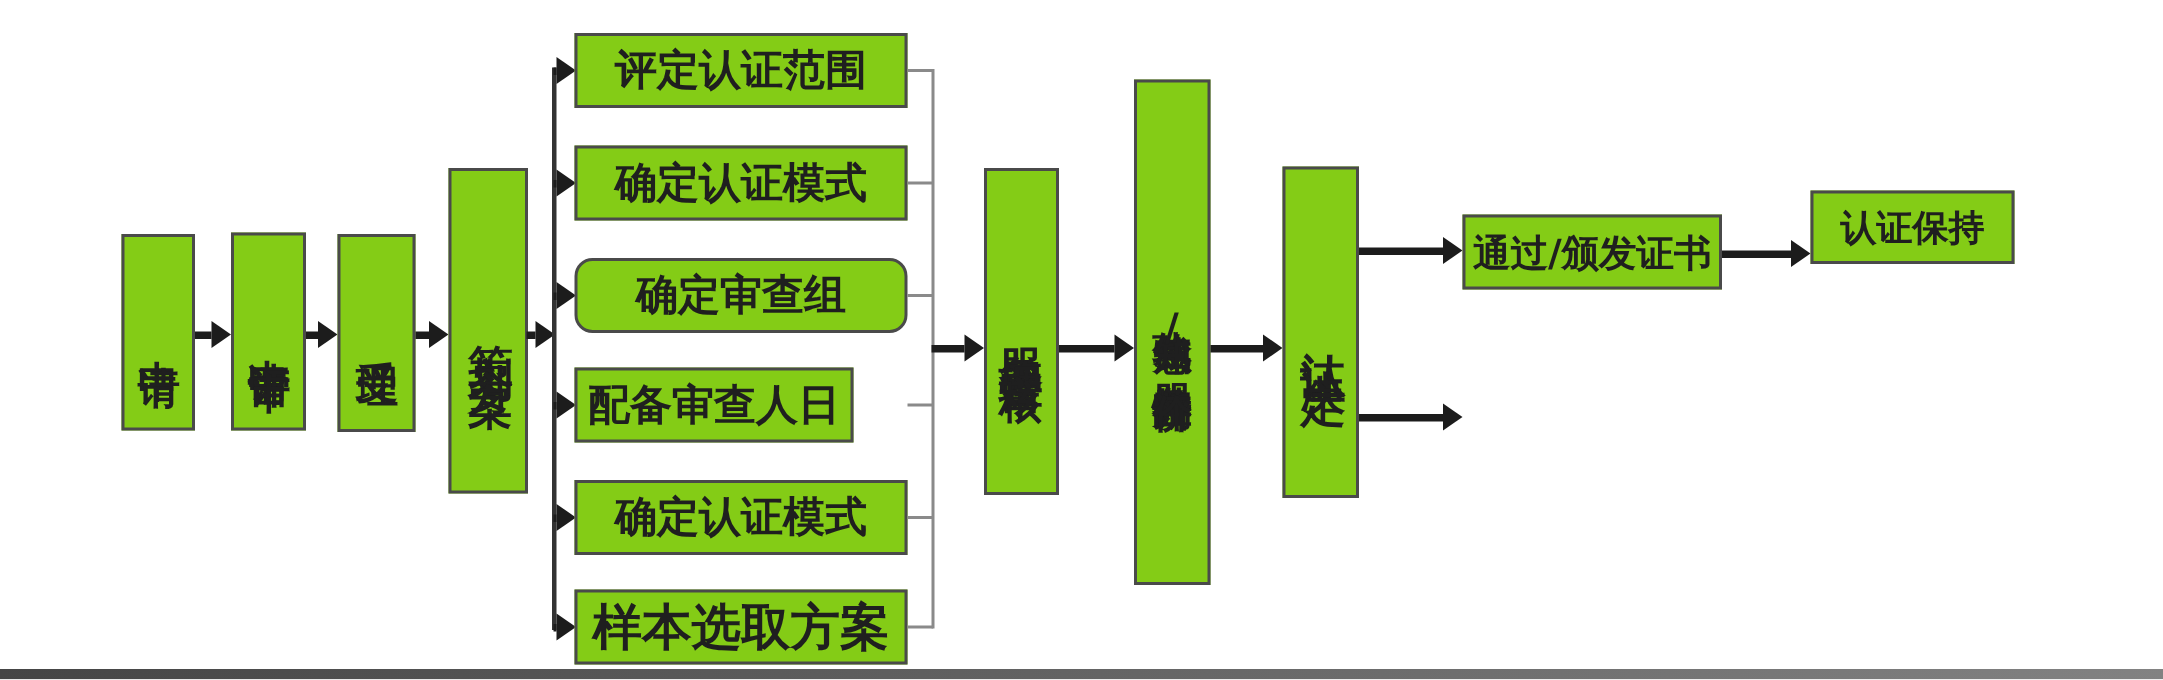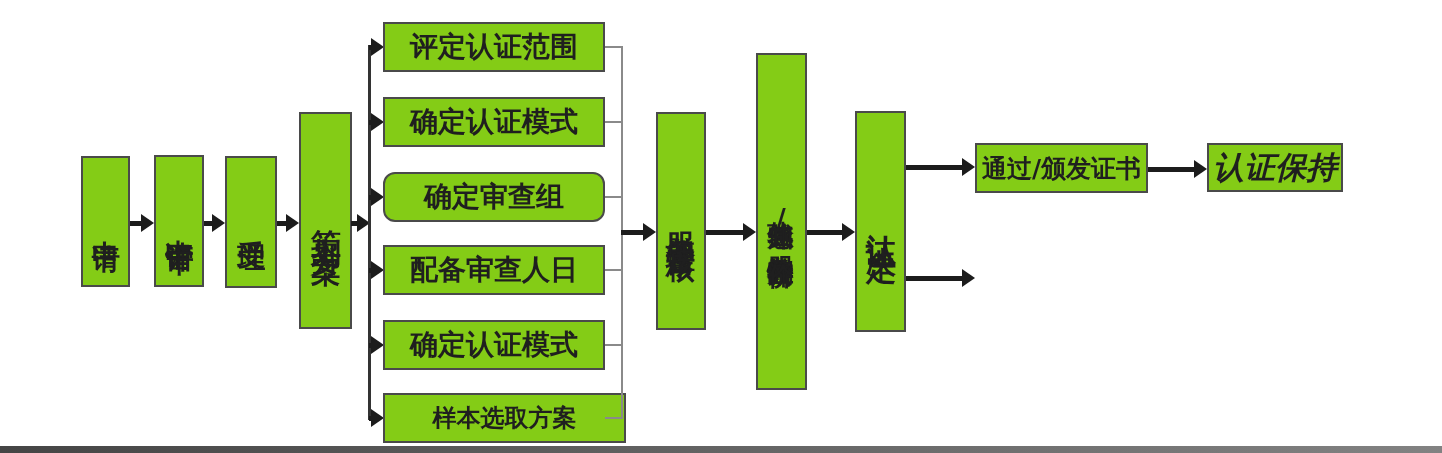--- a/index.html
+++ b/index.html
@@ -108,23 +108,23 @@
       <i class="head"></i>
     </div>
   <div class="arrow" style="left:369px;top:409px;width:15px;">
       <i class="shaft"></i>
       <i class="head"></i>
     </div>
 
   <div class="box" style="left:383px;top:22px;width:222px;height:50px;font-size:28px;">评定认证范围</div>
   <div class="box" style="left:383px;top:97px;width:222px;height:50px;font-size:28px;">确定认证模式</div>
   <div class="box" style="left:383px;top:172px;width:222px;height:50px;font-size:28px;border-radius:12px;">确定审查组</div>
-  <div class="box" style="left:383px;top:245px;width:222px;height:50px;font-size:28px;">配备审查人日</div>
+  <div class="box" style="left:383px;top:245px;width:186px;height:50px;font-size:28px;">配备审查人日</div>
   <div class="box" style="left:383px;top:320px;width:222px;height:50px;font-size:28px;">确定认证模式</div>
-  <div class="box" style="left:383px;top:393px;width:243px;height:50px;font-size:24px;">样本选取方案</div>
+  <div class="box" style="left:383px;top:393px;width:222px;height:50px;font-size:33px;">样本选取方案</div>
 
   <div class="hlink" style="left:605px;top:46px;width:17px;"></div>
   <div class="hlink" style="left:605px;top:121px;width:17px;"></div>
   <div class="hlink" style="left:605px;top:196px;width:17px;"></div>
   <div class="hlink" style="left:605px;top:269px;width:17px;"></div>
   <div class="hlink" style="left:605px;top:344px;width:17px;"></div>
   <div class="hlink" style="left:605px;top:417px;width:17px;"></div>
   <div class="cline" style="left:621px;top:46px;height:373px;"></div>
 
   <div class="arrow" style="left:621px;top:223px;width:35px;">
@@ -157,17 +157,17 @@
       <i class="head"></i>
     </div>
 
   <div class="box" style="left:975px;top:143px;width:173px;height:50px;font-size:25px;">通过/颁发证书</div>
 
   <div class="arrow" style="left:1148px;top:160px;width:59px;">
       <i class="shaft"></i>
       <i class="head"></i>
     </div>
 
-  <div class="box" style="left:1207px;top:143px;width:136px;height:49px;font-size:31px;font-style:italic;">认证保持</div>
+  <div class="box" style="left:1207px;top:127px;width:136px;height:49px;font-size:24px;">认证保持</div>
 
 
   <div class="bottom-bar"></div>
 </div>
 
 </body></html>

